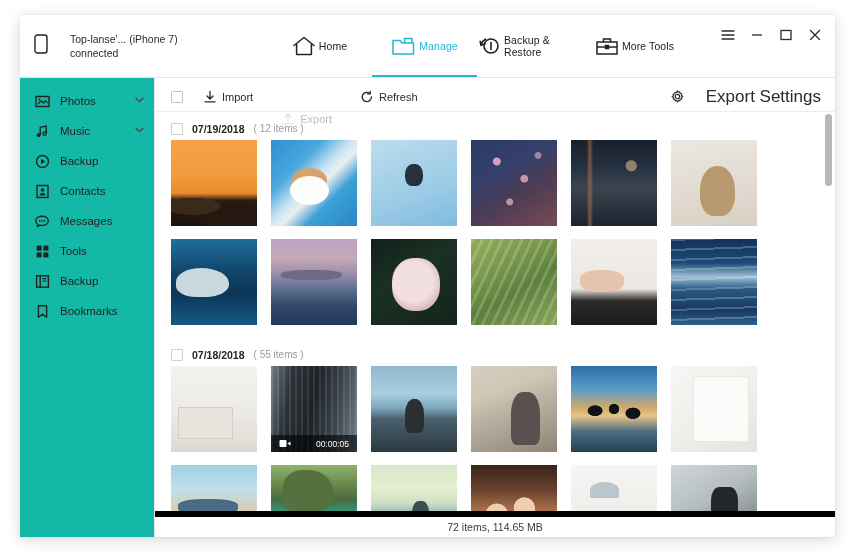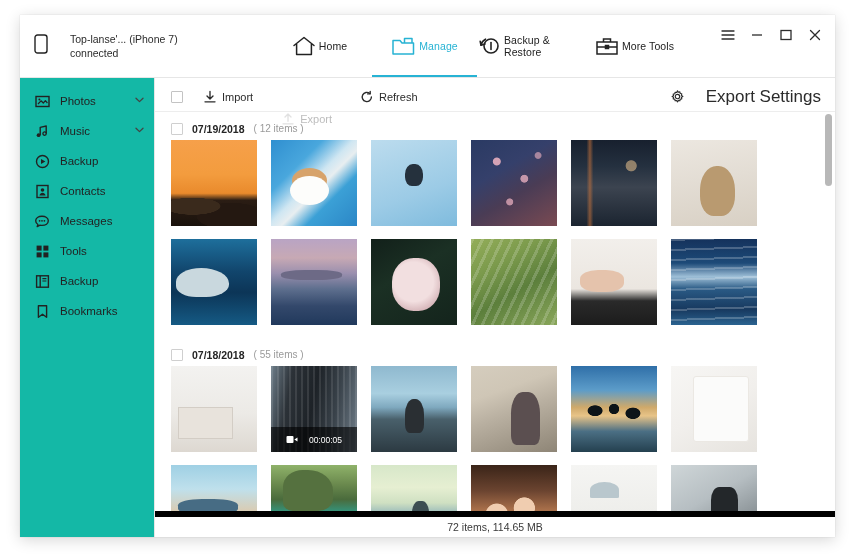--- a/index.html
+++ b/index.html
@@ -152,24 +152,24 @@
   .thumb-row { display: flex; gap: 14px; margin-bottom: 13px; }
   .thumb {
     width: 86px; height: 86px;
     flex: none; position: relative;
     overflow: hidden;
     cursor: pointer;
     background: #ddd;
   }
   .thumb .ph { position: absolute; inset: 0; }
   .vid-badge {
-    position: absolute; left: 0; right: 0; bottom: 0; height: 25px;
+    position: absolute; left: 0; right: 0; bottom: 0; height: 17px;
     background: rgba(0,0,0,0.62);
     display: flex; align-items: center; justify-content: space-between;
-    padding: 0 15px;
+    padding: 0 8px;
     color: #fff; font-size: 8.5px;
   }
 
   
   #vscroll {
     position: absolute; right: 3px; top: 2px; bottom: 2px;
     width: 7px; cursor: pointer;
   }
   #vthumb {
     position: absolute; top: 0; left: 0;

